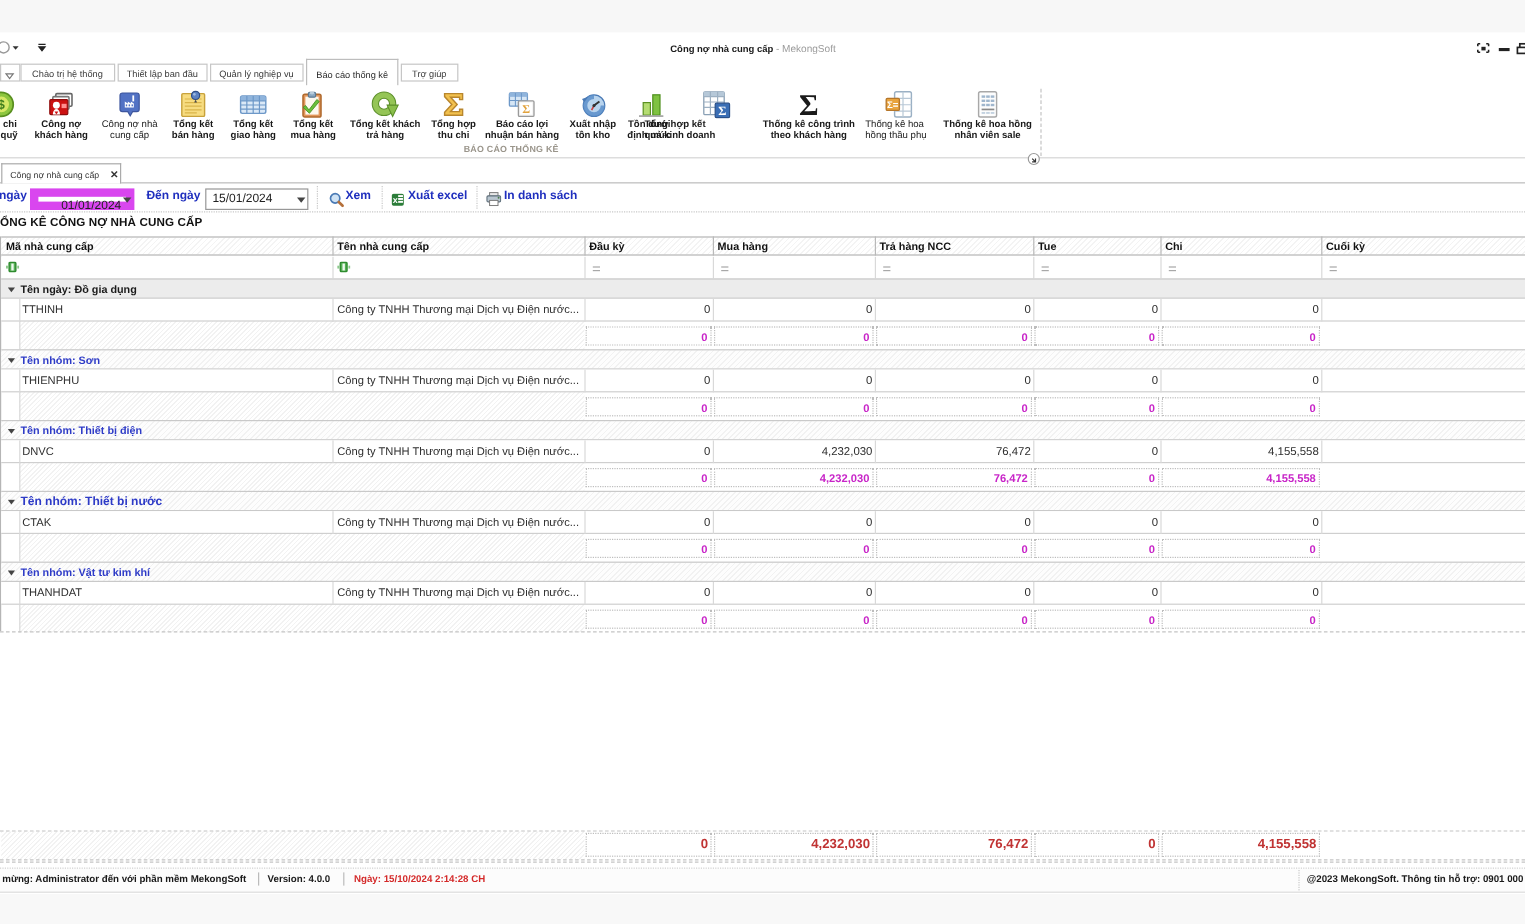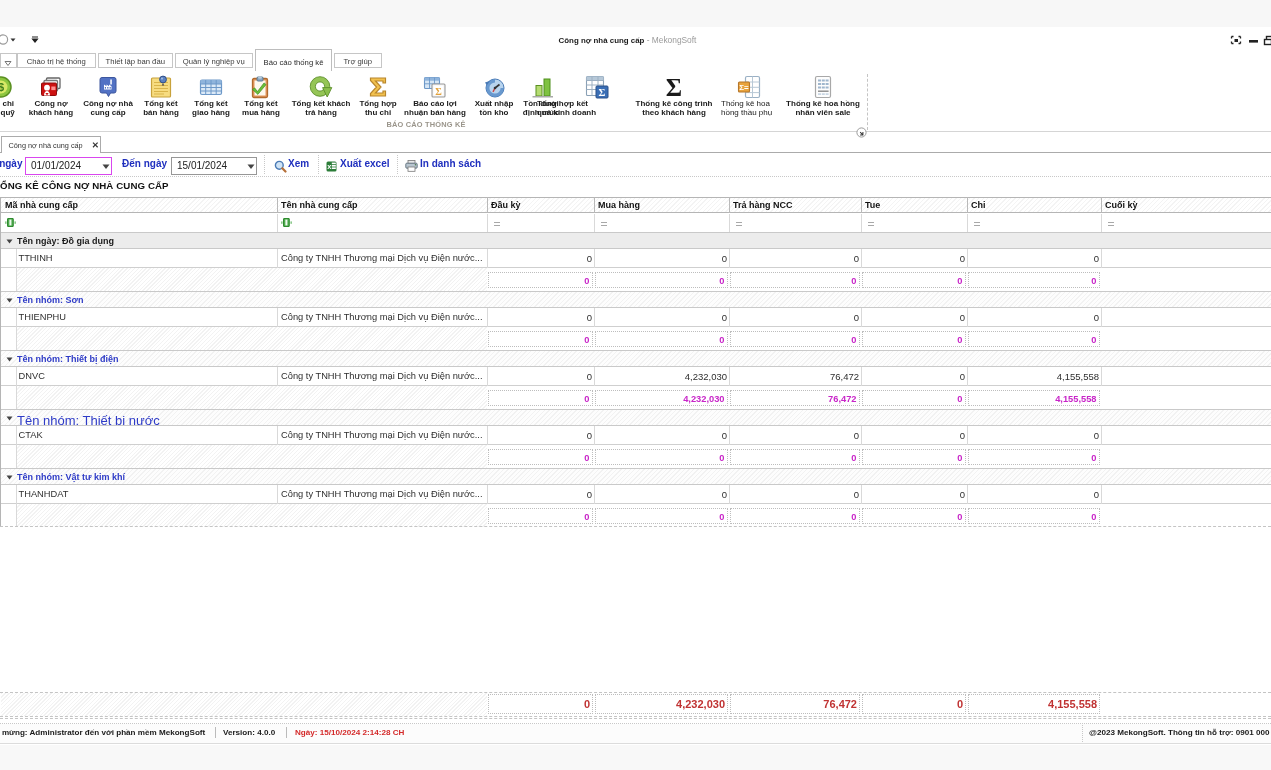--- a/index.html
+++ b/index.html
@@ -67,21 +67,21 @@
     </svg></div>
 <div class="a" style="left:-9px;top:99px;width:120px;text-align:center;font-size:8px;font-weight:bold;color:#1a1a1a;line-height:9px">Công nợ<br>khách hàng</div>
 <div class="a" style="left:96px;top:74.5px;width:24px;height:24px"><svg width="24" height="24" viewBox="0 0 24 24">
       <path d="M6 2.5 h12 a2 2 0 0 1 2 2 v11.5 a2 2 0 0 1 -2 2 h-3.5 l-2 3.5 l-2 -3.5 h-4.5 a2 2 0 0 1 -2-2 v-11.5 a2 2 0 0 1 2-2 z" fill="#5272c4" stroke="#3d569e" stroke-width="1"></path>
       <path d="M8 14.5 v-5 l2.5 1.7 v-1.7 l2.5 1.7 v-1.7 l2.5 1.7 v3.3 z" fill="#fff"></path>
       <rect x="14.3" y="4.5" width="1.5" height="5" fill="#fff"></rect>
       <rect x="8.8" y="12" width="1.2" height="1.6" fill="#5272c4"></rect>
       <rect x="11.2" y="12" width="1.2" height="1.6" fill="#5272c4"></rect>
       <rect x="13.6" y="12" width="1.2" height="1.6" fill="#5272c4"></rect>
     </svg></div>
-<div class="a" style="left:48px;top:99px;width:120px;text-align:center;font-size:8px;font-weight:bold;color:#1a1a1a;line-height:9px">Công nợ nhà<br>cung cấp</div>
+<div class="a" style="left:48px;top:99px;width:120px;text-align:center;font-size:8px;font-weight:normal;color:#1a1a1a;line-height:9px">Công nợ nhà<br>cung cấp</div>
 <div class="a" style="left:149px;top:74.5px;width:24px;height:24px"><svg width="24" height="24" viewBox="0 0 24 24">
       <rect x="2.5" y="3" width="19" height="19" fill="#f7dc80" stroke="#c8a23c" stroke-width="1.2" rx="1"></rect>
       <g stroke="#d9b44a" stroke-width="1">
         <path d="M5 7.5 h14 M5 10.5 h14 M5 13.5 h14 M5 16.5 h14 M5 19 h10"></path>
       </g>
       <circle cx="14" cy="4.5" r="3.4" fill="#5b81c2" stroke="#2e4d86" stroke-width="1"></circle>
       <circle cx="13" cy="3.6" r="1.1" fill="#9db9e0"></circle>
       <path d="M14 7.9 l-1.2 2.6 h2.4 z" fill="#4a4a4a"></path>
     </svg></div>
 <div class="a" style="left:101px;top:99px;width:120px;text-align:center;font-size:8px;font-weight:bold;color:#1a1a1a;line-height:9px">Tổng kết<br>bán hàng</div>
@@ -178,21 +178,21 @@
       </g>
     </svg></div>
 <div class="a" style="left:763px;top:99px;width:120px;text-align:center;font-size:8px;font-weight:bold;color:#1a1a1a;line-height:9px">Thống kê hoa hồng<br>nhân viên sale</div>
 <div class="a" style="left:2.5px;top:99px;font-size:8px;font-weight:bold;color:#1a1a1a;white-space:nowrap">chi</div>
 <div class="a" style="left:0.5px;top:108px;font-size:8px;font-weight:bold;color:#1a1a1a;white-space:nowrap">quỹ</div>
 <div class="a" style="left:0;top:136px;width:1271px;height:16.5px;border-bottom:1px solid #ababab"></div>
 <div class="a" style="left:0.5px;top:136px;width:100px;height:17px;border:1px solid #ababab;border-bottom:none;background:#fff;z-index:2;font-size:7.3px;color:#333;line-height:16px;text-align:left;padding-left:7px;white-space:nowrap">Công nợ nhà cung cấp <span style="font-weight:bold;font-size:8.5px;margin-left:7px">✕</span></div>
 <div class="a" style="left:0;top:153px;width:1271px;height:23px;background:#fff"></div>
 <div class="a doth" style="left:0;top:175.5px;width:1271px"></div>
 <div class="a blue" style="left:-17px;top:158px;font-size:10px;white-space:nowrap">Từ ngày</div>
-<div class="a" style="left:25px;top:157px;width:87px;height:17.5px;border:1px solid #d946ef;background:#fff;font-size:10px;color:#222;line-height:15.5px;padding-left:5px">01/01/2024</div>
+<div class="a" style="left:25px;top:157px;width:87px;height:17.5px;border:7px solid #d946ef;background:#fff;font-size:10px;color:#222;line-height:15.5px;padding-left:19px">01/01/2024</div>
 <svg class="a" style="left:102px;top:163.5px" width="8" height="6">
     <path d="M0.5 0.5 h7 l-3.5 4.5 z" fill="#444"></path>
   </svg>
 <div class="a blue" style="left:122px;top:158px;font-size:10px;white-space:nowrap">Đến ngày</div>
 <div class="a" style="left:171px;top:157px;width:86px;height:17.5px;border:1px solid #979797;background:#fff;font-size:10px;color:#222;line-height:15.5px;padding-left:5px">15/01/2024</div>
 <svg class="a" style="left:247px;top:163.5px" width="8" height="6">
     <path d="M0.5 0.5 h7 l-3.5 4.5 z" fill="#444"></path>
   </svg>
 <div class="a dotv" style="left:264px;top:155px;height:19px"></div>
 <div class="a dotv" style="left:318px;top:155px;height:19px"></div>
@@ -360,21 +360,21 @@
 <div class="mnum" style="left:499px;top:393.5px;width:90.5px;font-size:9.3px">0</div>
 <div class="a" style="left:595px;top:390px;width:133px;height:16px;border:1px dotted #bdbdbd;background:#fff"></div>
 <div class="mnum" style="left:634px;top:393.5px;width:90.5px;font-size:9.3px">4,232,030</div>
 <div class="a" style="left:730px;top:390px;width:130px;height:16px;border:1px dotted #bdbdbd;background:#fff"></div>
 <div class="mnum" style="left:766px;top:393.5px;width:90.5px;font-size:9.3px">76,472</div>
 <div class="a" style="left:862px;top:390px;width:104px;height:16px;border:1px dotted #bdbdbd;background:#fff"></div>
 <div class="mnum" style="left:872px;top:393.5px;width:90.5px;font-size:9.3px">0</div>
 <div class="a" style="left:968px;top:390px;width:132px;height:16px;border:1px dotted #bdbdbd;background:#fff"></div>
 <div class="mnum" style="left:1006px;top:393.5px;width:90.5px;font-size:9.3px">4,155,558</div>
 <div class="a hatch2" style="left:0.5px;top:409px;width:1270.5px;height:17px;background-color:#fdfdfd;border-top:1px solid #c9c9c9;border-bottom:1px solid #c9c9c9"></div>
-<div class="a" style="left:17px;top:412.5px;font-size:13px;font-weight:normal;color:#2e3bc7;white-space:nowrap">Tên nhóm: Thiết bị nước</div>
+<div class="a" style="left:17px;top:412.5px;font-size:10px;font-weight:bold;color:#2e3bc7;white-space:nowrap">Tên nhóm: Thiết bị nước</div>
 <svg class="a" style="left:5.5px;top:415.5px" width="7" height="5">
     <path d="M0.5 0.5 h6 l-3 4 z" fill="#444"></path>
   </svg>
 <div class="a" style="left:0.5px;top:426px;width:1270.5px;height:19px;background:#fff;border-bottom:1px solid #cfcfcf"></div>
 <div class="a" style="left:18.5px;top:430px;font-size:9.3px;color:#2e2e2e;white-space:nowrap">CTAK</div>
 <div class="a" style="left:281px;top:430px;font-size:9.3px;color:#2e2e2e;white-space:nowrap">Công ty TNHH Thương mại Dịch vụ Điện nước...</div>
 <div class="a vl" style="left:16px;top:426px;height:19px"></div>
 <div class="a vl" style="left:277px;top:426px;height:19px"></div>
 <div class="a vl" style="left:487px;top:426px;height:19px"></div>
 <div class="a vl" style="left:594px;top:426px;height:19px"></div>

